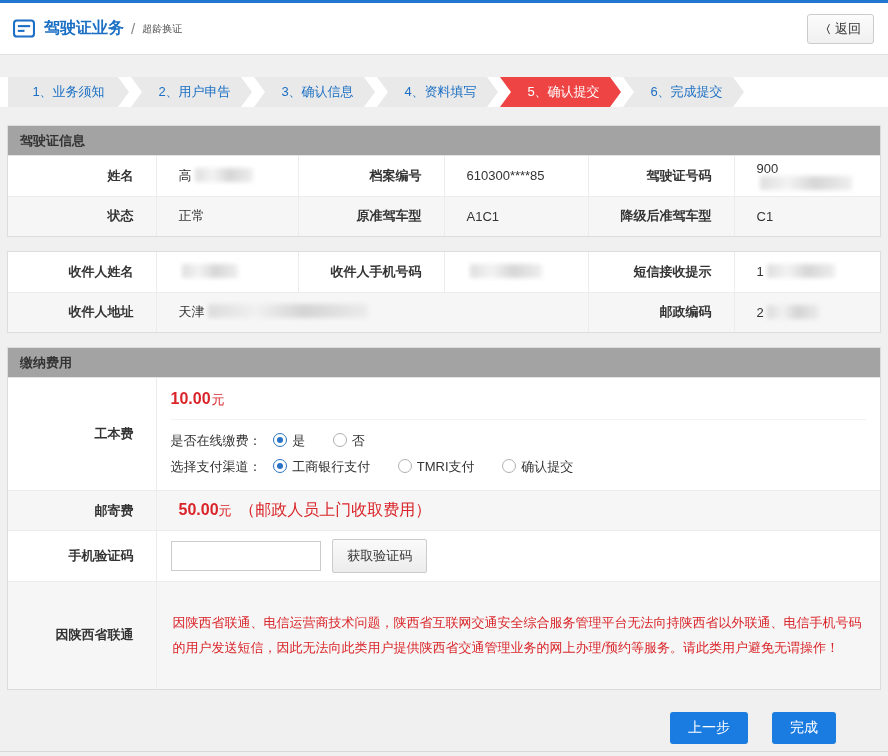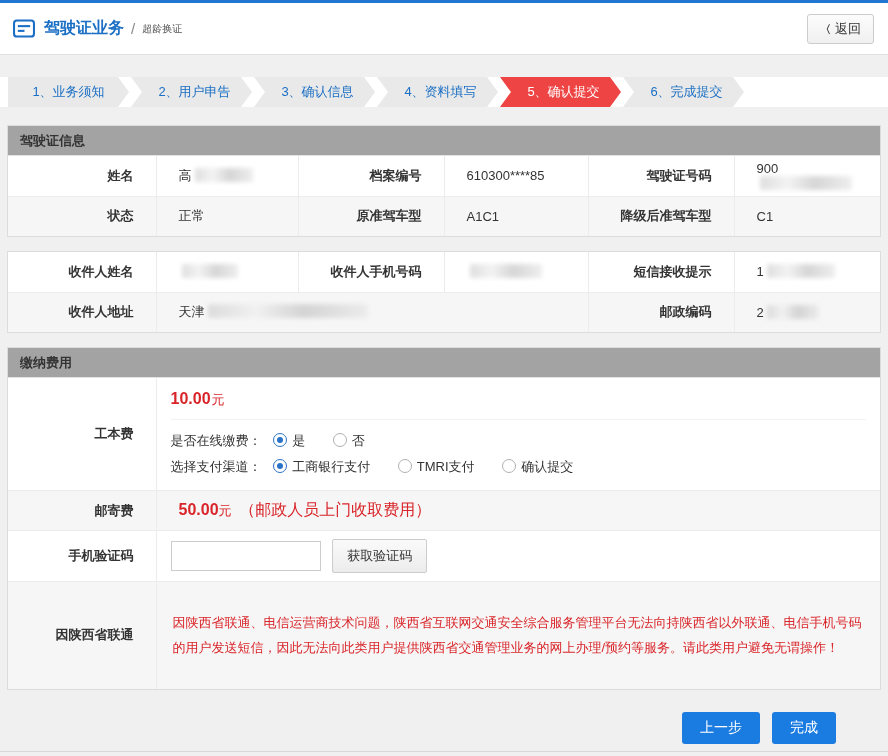--- a/index.html
+++ b/index.html
@@ -106,21 +106,21 @@
   .code-btn {
     margin-left: 8px; padding: 7px 14px; vertical-align: middle;
     background: linear-gradient(#fafafa, #ececec); border: 1px solid #ccc;
     border-radius: 2px; font-size: 13px; color: #333; cursor: pointer;
     font-family: Liberation Mono, monospace;
   }
   .notice-cell { padding: 28px 16px; }
   .notice-text { color: #d9252a; font-size: 13px; line-height: 1.95; }
 
   .footer {
-    display: flex; justify-content: flex-end; gap: 12px;
+    display: flex; justify-content: flex-end; gap: 24px;
     padding-right: 52px; margin-top: 22px;
   }
   .btn-primary {
     background: #1a7be1; color: #fff; border: none; border-radius: 3px;
     padding: 7px 18px; font-size: 14px; cursor: pointer; font-family: inherit;
   }
   .page-bottom {
     position: absolute; left: 0; right: 0; bottom: 4px;
     border-top: 1px solid #d8d8d8;
   }

